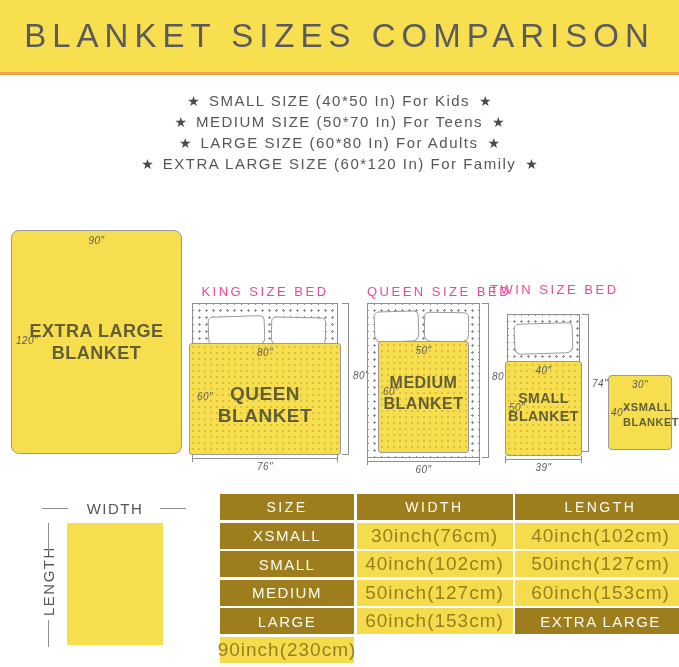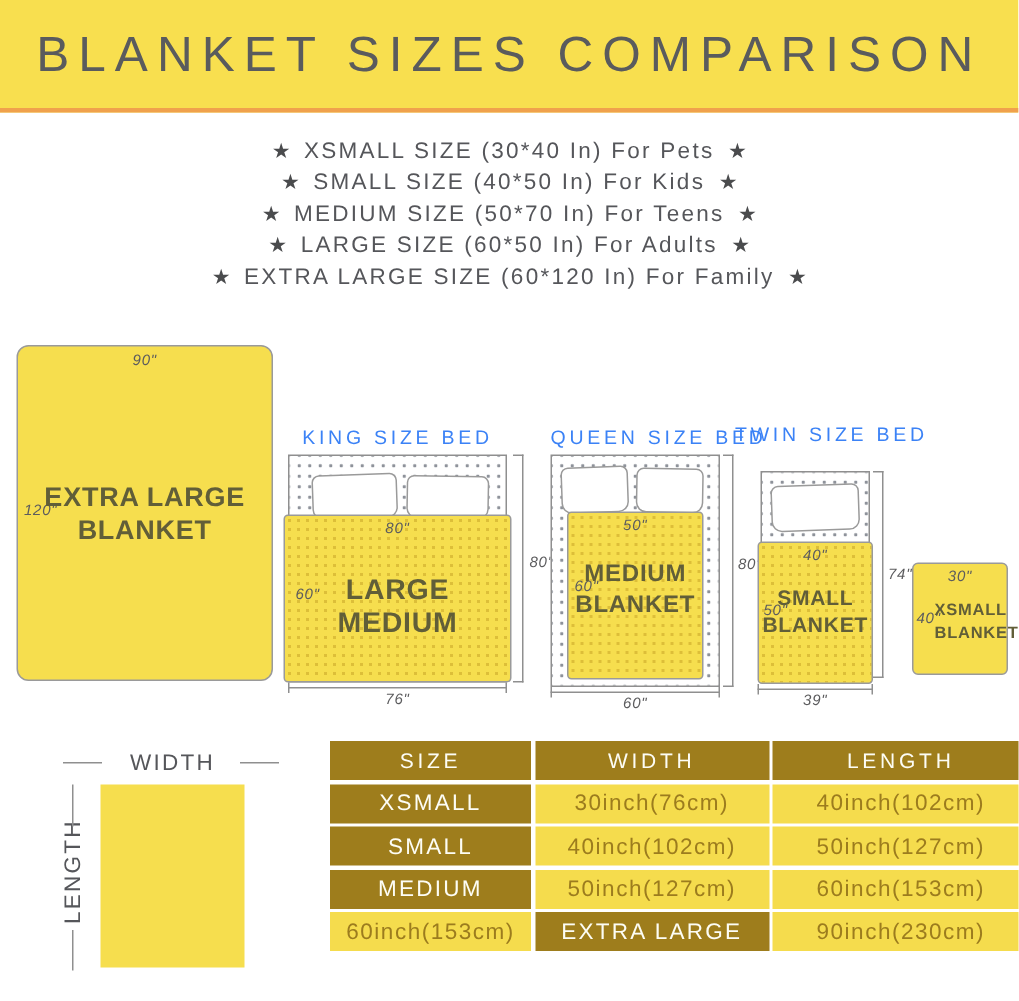--- a/index.html
+++ b/index.html
@@ -14,21 +14,21 @@
   .star-list{position:absolute;left:0;top:90px;width:679px;text-align:center;}
   .star-line{height:21px;line-height:21px;font-size:15px;letter-spacing:1.5px;color:#55565A;white-space:nowrap;}
   .star{color:#4A4B4D;font-size:14px;padding:0 9px;letter-spacing:0;}
 
   
   .blanket{position:absolute;background-color:#F6DE4E;border:1px solid #9A9A9A;border-radius:3px;box-sizing:border-box;}
   .textured{background-image:radial-gradient(rgba(190,152,30,0.45) 1px, rgba(0,0,0,0) 1.2px);background-size:6px 6px;}
   .bed{position:absolute;background-color:#ffffff;border:1px solid #8F8F8F;box-sizing:border-box;
        background-image:radial-gradient(#8E929A 1.1px, rgba(0,0,0,0) 1.3px);background-size:7px 7px;background-position:3px 3px;}
   .pillow{position:absolute;background:#ffffff;border:1px solid #9A9A9A;border-radius:5px 5px 7px 7px;box-sizing:border-box;}
-  .bed-title{position:absolute;text-align:center;font-size:13px;letter-spacing:2.5px;color:#3b82f6;white-space:nowrap;}
+  .bed-title{position:absolute;text-align:center;font-size:13px;letter-spacing:2.5px;color:#ec4899;white-space:nowrap;}
   .bname{position:absolute;left:0;right:0;text-align:center;font-weight:bold;color:#615E38;letter-spacing:0.5px;}
   .size-tag{position:absolute;font-size:10px;font-style:italic;color:#5C5C5E;letter-spacing:0.5px;white-space:nowrap;}
   .tag-center{text-align:center;}
 
   
   .vdim{position:absolute;width:1px;background:#8F8F8F;}
   .vdim::before,.vdim::after{content:"";position:absolute;left:-6px;width:7px;height:1px;background:#8F8F8F;}
   .vdim::before{top:0;} .vdim::after{bottom:0;}
   .hdim{position:absolute;height:1px;background:#8F8F8F;}
   .hdim::before,.hdim::after{content:"";position:absolute;top:-3px;width:1px;height:7px;background:#8F8F8F;}
@@ -38,43 +38,40 @@
   
   .legend-rect{position:absolute;left:67px;top:523px;width:96px;height:122px;background:#F6DE4E;}
   .legend-width{position:absolute;left:67px;top:500px;width:96px;text-align:center;font-size:15px;letter-spacing:1.5px;color:#55565A;}
   .legend-length{position:absolute;left:18px;top:578px;width:60px;height:16px;text-align:center;font-size:15px;letter-spacing:1.5px;color:#55565A;transform:rotate(-90deg);}
 
   
   .size-table{position:absolute;left:220px;top:494px;display:grid;grid-template-columns:134px 156px 171px;grid-auto-rows:26px;gap:2.5px;}
   .cell{display:flex;align-items:center;justify-content:center;white-space:nowrap;}
   .cell.th{background:#9E7D1C;color:#FDFDF5;font-size:14px;letter-spacing:2.5px;}
   .cell.rowhead{background:#9E7D1C;color:#FDFDF5;font-size:15px;letter-spacing:1.5px;}
-  .cell.val{background:#F5DC4D;color:#9C7C1E;font-size:15px;letter-spacing:1px;}
+  .cell.val{background:#F5DC4D;color:#9C7C1E;font-size:19px;letter-spacing:1px;}
 </style>
 </head>
 <body>
 
 <div class="page">
 
   <header class="banner">
     <h1>BLANKET SIZES COMPARISON</h1>
   </header>
 
   <div class="star-list">
     <div class="star-line">
-      <span class="star">★</span><span>XSMALL SIZE (30*40 In) For Pets</span><span class="star">★</span>
-    </div>
-    <div class="star-line">
       <span class="star">★</span><span>SMALL SIZE (40*50 In) For Kids</span><span class="star">★</span>
     </div>
     <div class="star-line">
       <span class="star">★</span><span>MEDIUM SIZE (50*70 In) For Teens</span><span class="star">★</span>
     </div>
     <div class="star-line">
-      <span class="star">★</span><span>LARGE SIZE (60*50 In) For Adults</span><span class="star">★</span>
+      <span class="star">★</span><span>LARGE SIZE (60*80 In) For Adults</span><span class="star">★</span>
     </div>
     <div class="star-line">
       <span class="star">★</span><span>EXTRA LARGE SIZE (60*120 In) For Family</span><span class="star">★</span>
     </div>
   </div>
 
   <div class="blanket" style="left:11px;top:230px;width:171px;height:224px;border-radius:8px;">
     <span class="size-tag tag-center" style="left:0;right:0;top:4px;">90"</span>
     <span class="size-tag" style="left:4px;top:104px;">120"</span>
     <div class="bname" style="top:89px;font-size:18px;line-height:22px;">
@@ -83,21 +80,21 @@
     </div>
   </div>
 
   <div class="bed-title" style="left:192px;top:284px;width:146px;">KING SIZE BED</div>
   <div class="bed" style="left:192px;top:303px;width:146px;height:152px;"></div>
   <div class="pillow" style="left:208px;top:316px;width:57px;height:30px;transform:rotate(-2deg);"></div>
   <div class="pillow" style="left:271px;top:317px;width:55px;height:29px;transform:rotate(1deg);"></div>
   <div class="blanket textured" style="left:189px;top:343px;width:152px;height:112px;">
     <span class="size-tag tag-center" style="left:0;right:0;top:3px;">80"</span>
     <span class="size-tag" style="left:7px;top:47px;">60"</span>
-    <div class="bname" style="top:39px;font-size:19px;">LARGE MEDIUM</div>
+    <div class="bname" style="top:39px;font-size:19px;">QUEEN BLANKET</div>
   </div>
   <div class="vdim" style="left:348px;top:303px;height:152px;"></div>
   <span class="size-tag" style="left:353px;top:370px;">80"</span>
   <div class="hdim" style="left:192px;top:458px;width:146px;"></div>
   <span class="size-tag tag-center" style="left:192px;top:461px;width:146px;">76"</span>
 
   <div class="bed-title" style="left:367px;top:284px;width:113px;">QUEEN SIZE BED</div>
   <div class="bed" style="left:367px;top:303px;width:113px;height:155px;"></div>
   <div class="pillow" style="left:374px;top:311px;width:45px;height:31px;transform:rotate(-2deg);"></div>
   <div class="pillow" style="left:424px;top:312px;width:45px;height:30px;transform:rotate(1deg);"></div>
@@ -157,19 +154,20 @@
     <div class="cell val">40inch(102cm)</div>
 
     <div class="cell rowhead">SMALL</div>
     <div class="cell val">40inch(102cm)</div>
     <div class="cell val">50inch(127cm)</div>
 
     <div class="cell rowhead">MEDIUM</div>
     <div class="cell val">50inch(127cm)</div>
     <div class="cell val">60inch(153cm)</div>
 
+    <div class="cell rowhead">LARGE</div>
     <div class="cell val">60inch(153cm)</div>
 
     <div class="cell rowhead">EXTRA LARGE</div>
     <div class="cell val">90inch(230cm)</div>
   </div>
 
 </div>
 
 </body></html>

